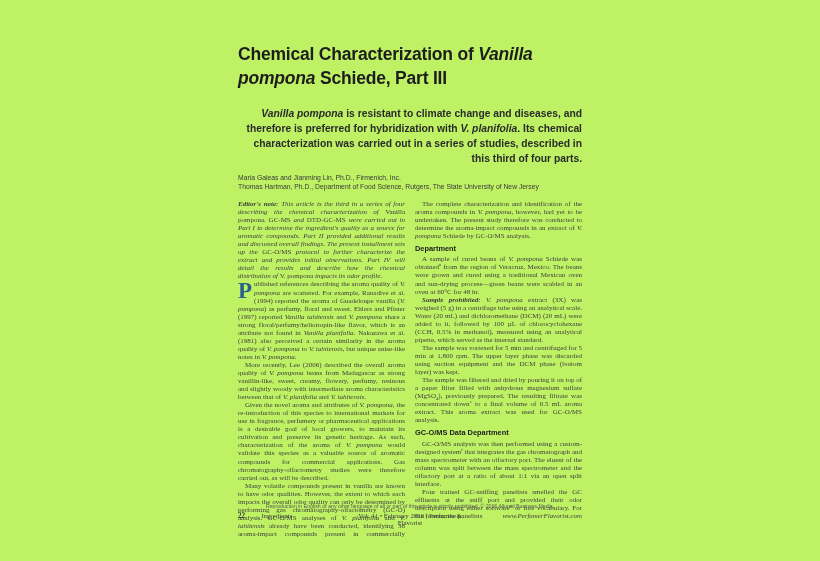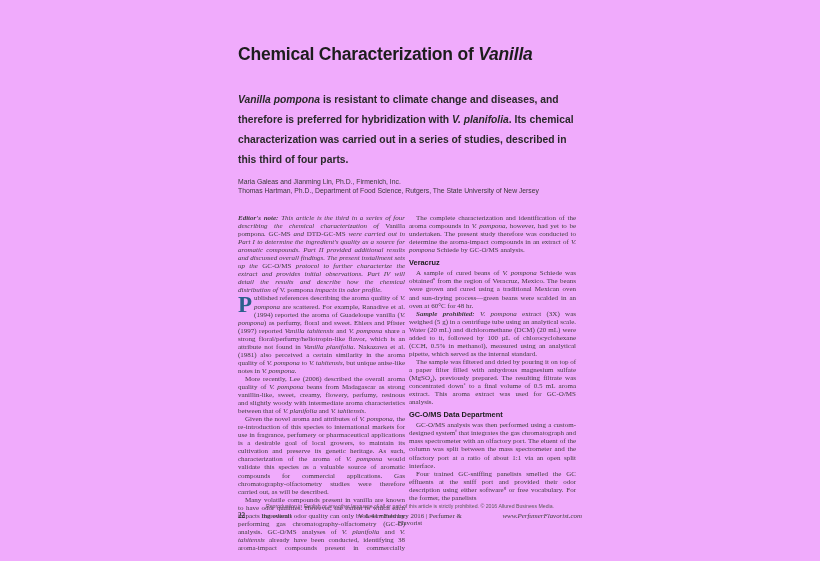--- a/index.html
+++ b/index.html
@@ -1,36 +1,36 @@
 <!DOCTYPE html>
 <html><head>
 <meta charset="utf-8">
 <style>
   html,body { margin:0; padding:0; }
   .page {
     position:relative; width:820px; height:561px;
-    background:#f0abfc; overflow:hidden;
+    background:#bef264; overflow:hidden;
     font-family:"Liberation Serif", serif; color:#3b3b3b;
   }
   .content { position:absolute; left:238px; top:0; width:344px; }
 
   .title {
     margin:42px 0 0 0;
     font-family:"Liberation Sans", sans-serif; font-weight:bold;
     font-size:17.5px; line-height:24px; letter-spacing:-0.2px; color:#1d1d1d;
   }
   .teaser {
-    margin:24px 0 0 0;
+    margin:16px 0 0 0;
     font-family:"Liberation Sans", sans-serif; font-weight:bold;
-    font-size:10.3px; line-height:20px; color:#2a2a2a;
+    font-size:10.3px; line-height:15px; color:#2a2a2a;text-align:right;
   }
   .authors { margin-top:7px; font-family:"Liberation Sans", sans-serif;
     font-size:6.8px; line-height:9px; color:#3a3a3a; }
 
-  .body-columns { margin-top:19px; display:flex; gap:4px; height:338px; overflow:hidden; }
+  .body-columns { margin-top:9px; display:flex; gap:10px; height:338px; overflow:hidden; }
   .col { width:167px; font-size:7px; line-height:1.15; text-align:justify; color:#3d3d3d; }
   .col p { margin:0; text-indent:7px; }
   .col p.p-noindent { text-indent:0; }
   .editors-note { font-style:italic; }
   .editors-note em { font-style:normal; }
   .col-heading {
     margin:5px 0 2px 0; font-family:"Liberation Sans", sans-serif;
     font-size:7.4px; line-height:1.1; color:#1d1d1d; text-indent:0;
   }
   .dropcap {
@@ -50,42 +50,44 @@
   .footer-right { width:110px; text-align:right; font-style:italic; }
 </style>
 </head>
 <body>
 
 <div class="page">
   <div class="content">
 
     <h1 class="title">
       <span>Chemical Characterization of <em>Vanilla</em></span><br>
+      <span><em>pompona</em> Schiede, Part III</span>
     </h1>
 
     <p class="teaser"><em>Vanilla pompona</em> is resistant to climate change and diseases, and therefore is preferred for hybridization with <em>V. planifolia</em>. Its chemical characterization was carried out in a series of studies, described in this third of four parts.</p>
 
     <div class="authors">
       <div>Maria Galeas and Jianming Lin, Ph.D., Firmenich, Inc.</div>
       <div>Thomas Hartman, Ph.D., Department of Food Science, Rutgers, The State University of New Jersey</div>
     </div>
 
     <div class="body-columns">
       <div class="col" id="col-left">
           <p class="editors-note p-noindent"><strong>Editor's note:</strong> This article is the third in a series of four describing the chemical characterization of <em>Vanilla pompona</em>. <em>GC-MS</em> and <em>DTD-GC-MS</em> were carried out in Part I to determine the ingredient's quality as a source for aromatic compounds. Part II provided additional results and discussed overall findings. The present installment sets up the <em>GC-O/MS</em> protocol to further characterize the extract and provides initial observations. Part IV will detail the results and describe how the chemical distribution of <em>V. pompona</em> impacts its odor profile.</p>
           <p class="p-noindent"><span class="dropcap">P</span>ublished references describing the aroma quality of <em>V. pompona</em> are scattered. For example, Ranadive et al. (1994) reported the aroma of Guadeloupe vanilla (<em>V. pompona</em>) as perfumy, floral and sweet. Ehlers and Pfister (1997) reported <em>Vanilla tahitensis</em> and <em>V. pompona</em> share a strong floral/perfumy/heliotropin-like flavor, which is an attribute not found in <em>Vanilla planifolia</em>. Nakazawa et al. (1981) also perceived a certain similarity in the aroma quality of <em>V. pompona</em> to <em>V. tahitensis</em>, but unique anise-like notes in <em>V. pompona</em>.</p>
           <p>More recently, Lee (2006) described the overall aroma quality of <em>V. pompona</em> beans from Madagascar as strong vanillin-like, sweet, creamy, flowery, perfumy, resinous and slightly woody with intermediate aroma characteristics between that of <em>V. planifolia</em> and <em>V. tahitensis</em>.</p>
           <p>Given the novel aroma and attributes of <em>V. pompona</em>, the re-introduction of this species to international markets for use in fragrance, perfumery or pharmaceutical applications is a desirable goal of local growers, to maintain its cultivation and preserve its genetic heritage. As such, characterization of the aroma of <em>V. pompona</em> would validate this species as a valuable source of aromatic compounds for commercial applications. Gas chromatography-olfactometry studies were therefore carried out, as will be described.</p>
           <p>Many volatile compounds present in vanilla are known to have odor qualities. However, the extent to which each impacts the overall odor quality can only be determined by performing gas chromatography-olfactometry (GC-O) analysis. GC-O/MS analyses of <em>V. planifolia</em> and <em>V. tahitensis</em> already have been conducted, identifying 38 aroma-impact compounds present in commercially cultivated vanilla (Perez-Silva et al. 2006; Zhang and Muller, 2012; Brunschwig et al., 2012). Additionally, 68 tentative compounds were proposed by Zhang and Mueller (2012). , available online, compiles these aroma-impact</p>
         </div>
       <div class="col" id="col-right">
           <p>The complete characterization and identification of the aroma compounds in <em>V. pompona</em>, however, had yet to be undertaken. The present study therefore was conducted to determine the aroma-impact compounds in an extract of <em>V. pompona</em> Schiede by GC-O/MS analysis.</p>
-          <h3 class="col-heading">Veracruz</h3>
+          <h3 class="col-heading">Department</h3>
           <p>A sample of cured beans of <em>V. pompona</em> Schiede was obtained<sup>a</sup> from the region of Veracruz, Mexico. The beans were grown and cured using a traditional Mexican oven and sun-drying process—green beans were scalded in an oven at 60°C for 48 hr.</p>
           <p><strong><em>Sample prohibited:</em></strong> <em>V. pompona</em> extract (3X) was weighed (5 g) in a centrifuge tube using an analytical scale. Water (20 mL) and dichloromethane (DCM) (20 mL) were added to it, followed by 100 µL of chlorocyclohexane (CCH, 0.5% in methanol), measured using an analytical pipette, which served as the internal standard.</p>
+          <p>The sample was vortexed for 5 min and centrifuged for 5 min at 1,800 rpm. The upper layer phase was discarded using suction equipment and the DCM phase (bottom layer) was kept.</p>
           <p>The sample was filtered and dried by pouring it on top of a paper filter filled with anhydrous magnesium sulfate (MgSO<sub>4</sub>), previously prepared. The resulting filtrate was concentrated down<sup>e</sup> to a final volume of 0.5 mL aroma extract. This aroma extract was used for GC-O/MS analysis.</p>
           <h3 class="col-heading">GC-O/MS Data Department</h3>
           <p>GC-O/MS analysis was then performed using a custom-designed system<sup>f</sup> that integrates the gas chromatograph and mass spectrometer with an olfactory port. The eluent of the column was split between the mass spectrometer and the olfactory port at a ratio of about 1:1 via an open split interface.</p>
           <p>Four trained GC-sniffing panelists smelled the GC effluents at the sniff port and provided their odor description using either software<sup>g</sup> or free vocabulary. For the former, the panelists</p>
         </div>
     </div>
   </div>
 
   <div class="repro">Reproduction in English or any other language of all or part of this article is strictly prohibited. © 2016 Allured Business Media.</div>
 

